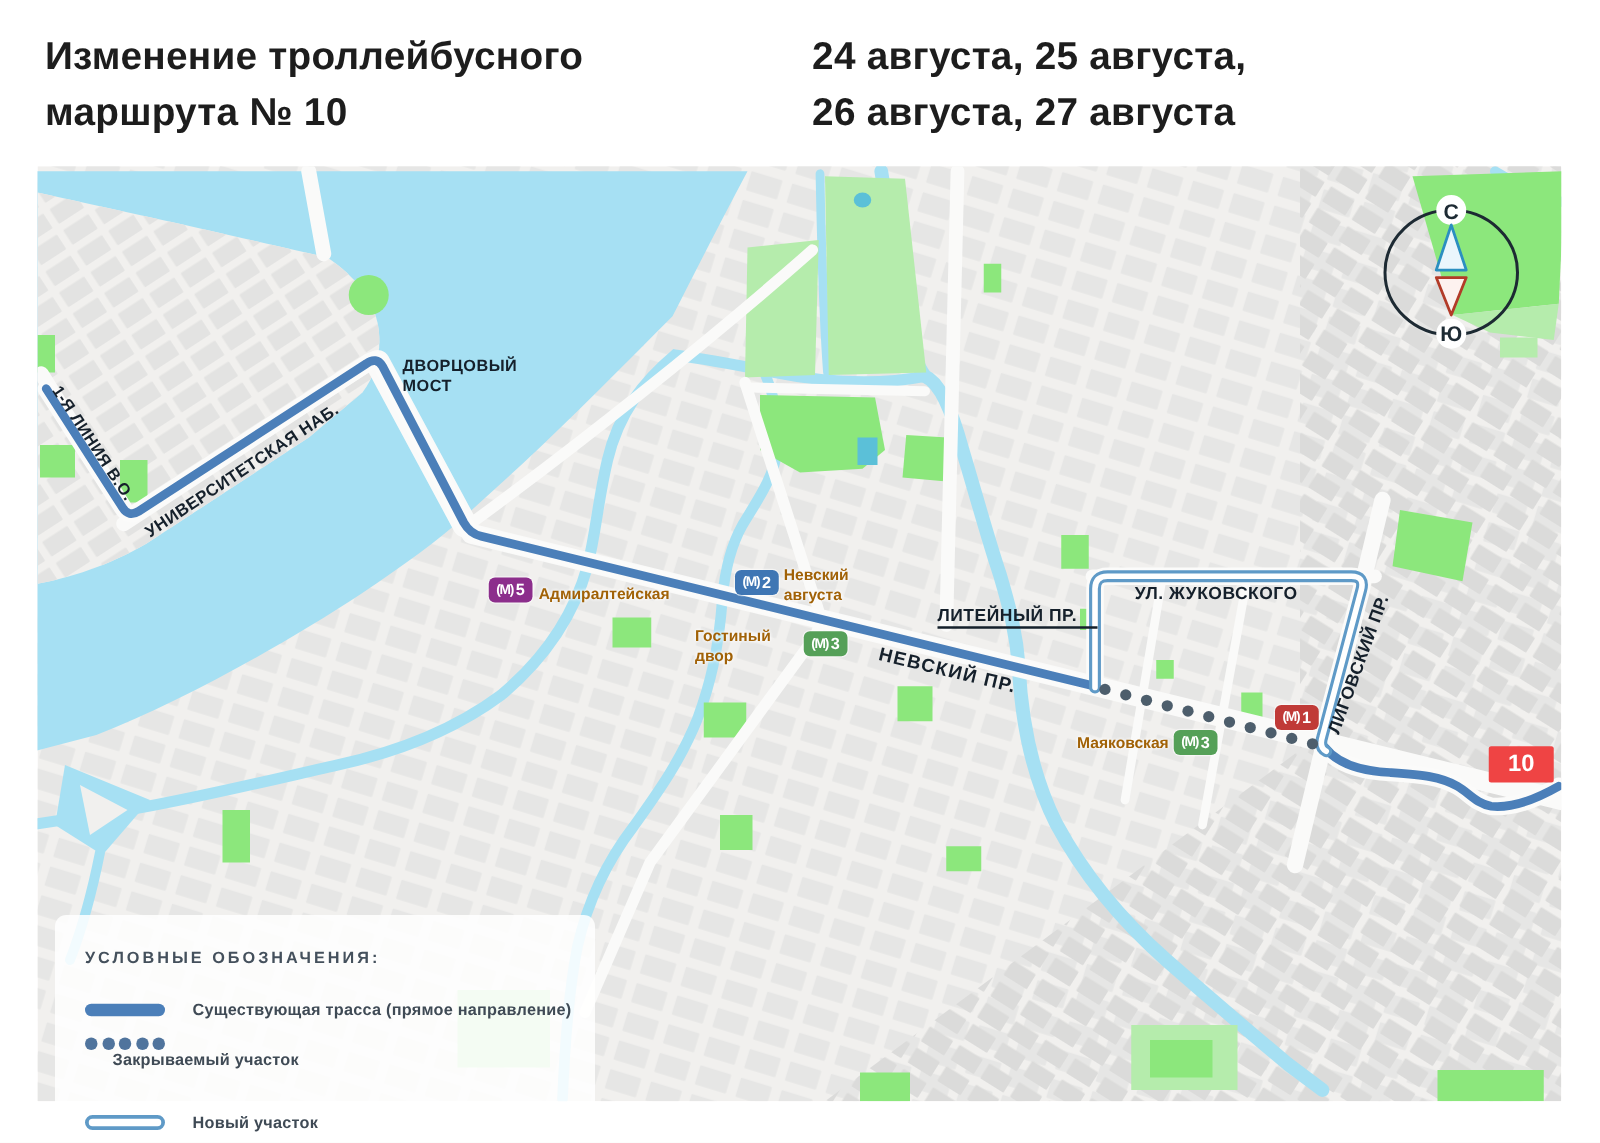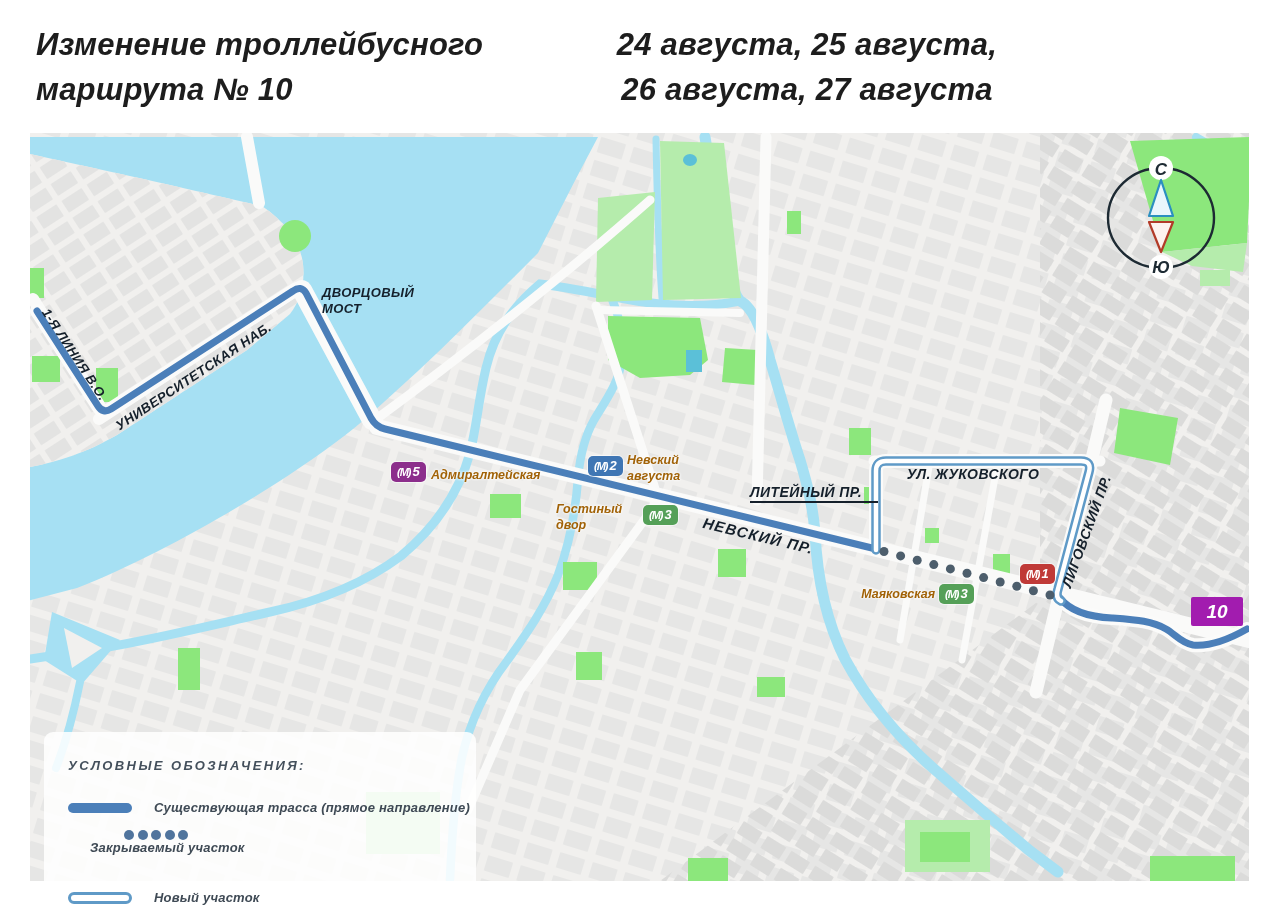--- a/index.html
+++ b/index.html
@@ -1,46 +1,46 @@
 <!DOCTYPE html>
 <html><head>
 <meta charset="utf-8">
 <style>
   html,body{margin:0;padding:0;background:#ffffff;width:1280px;height:914px;overflow:hidden;
     font-family:"Liberation Sans",sans-serif;}
-  #page{position:relative;width:1028px;height:914px;background:#fff;font-style:italic;}
+  #page{position:relative;width:1028px;height:914px;background:#fff;}
 
   
   .hdr-title{position:absolute;left:36px;top:22px;font-size:31px;line-height:45px;
     font-weight:700;color:#1d1d1d;letter-spacing:.2px;}
   .hdr-dates{position:absolute;right:31px;top:22px;font-size:31px;line-height:45px;
-    font-weight:700;color:#1d1d1d;text-align:center;letter-spacing:.2px;}
+    font-weight:700;color:#1d1d1d;text-align:left;letter-spacing:.2px;}
 
   
   #map{position:absolute;left:0;top:0;width:1280px;height:914px;}
   svg text{font-family:"Liberation Sans",sans-serif;}
 
   
   .mbadge{position:absolute;height:20px;display:flex;align-items:center;gap:2px;
     border-radius:5px;padding:0 6px;color:#fff;font-weight:700;font-size:13px;line-height:20px;
     box-shadow:0 0 0 1px rgba(255,255,255,.55);}
   .mbadge .mlogo{font-size:11px;letter-spacing:-1px;}
   .bg-m5{background:#8c2e8c}.bg-m2{background:#3f76b4}.bg-m3{background:#55a058}.bg-m1{background:#c03a37}
   .mlabel{position:absolute;font-size:12.5px;font-weight:700;color:#a16207;line-height:15.5px;
     text-shadow:0 0 3px #fff,0 0 3px #fff;}
 
-  .route-badge{position:absolute;left:1191px;top:597px;width:52px;height:29px;background:#a21caf;
+  .route-badge{position:absolute;left:1191px;top:597px;width:52px;height:29px;background:#ef4444;
     border-radius:2px;color:#fff;font-size:19px;font-weight:700;display:flex;align-items:center;justify-content:center;}
 
   
   #legend{position:absolute;left:44px;top:732px;width:432px;height:158px;
     background:rgba(255,255,255,.85);border-radius:9px;}
   #legend .ltitle{position:absolute;left:24px;top:26px;font-size:13px;font-weight:700;
     letter-spacing:2.4px;color:#44505c;}
-  .lrow{position:absolute;left:24px;display:flex;align-items:center;}
+  .lrow{position:absolute;left:24px;display:flex;}
   .lrow .sw{width:64px;display:flex;align-items:center;justify-content:flex-start;}
   .lrow .lab{margin-left:22px;font-size:13px;font-weight:700;color:#3f4a55;letter-spacing:.2px;}
   .sw-solid{width:64px;height:10px;border-radius:5px;background:#4b7fb9;}
   .sw-dots{display:flex;gap:3.5px;}
   .sw-dots i{width:10px;height:10px;border-radius:50%;background:#50749d;}
   .sw-new{box-sizing:border-box;width:64px;height:12px;border-radius:6px;border:3px solid #5f9ac7;background:#fff;}
 </style>
 </head>
 <body>
 

